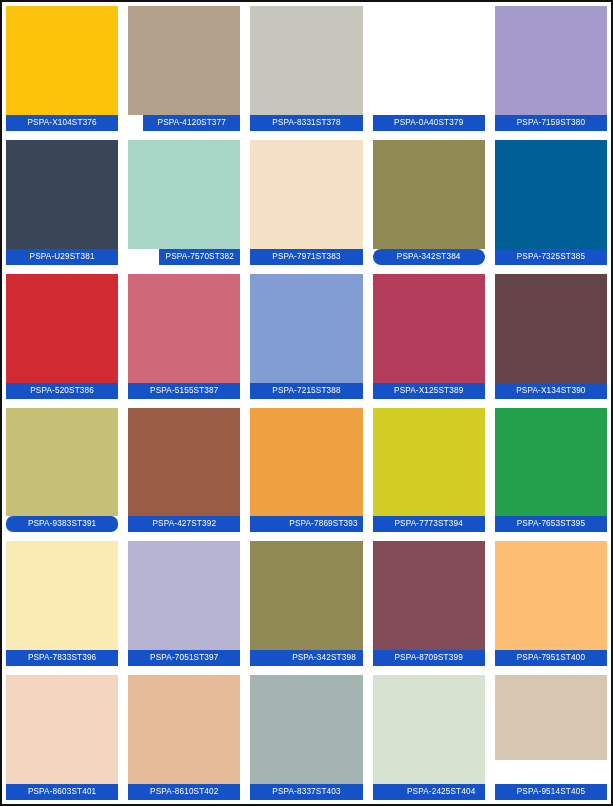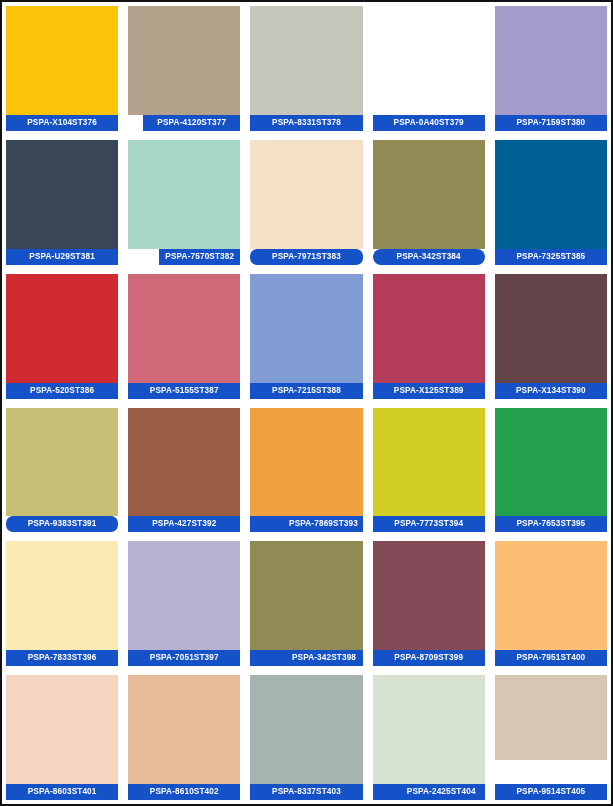--- a/index.html
+++ b/index.html
@@ -53,21 +53,21 @@
     letter-spacing: 0.15px;
     text-align: center;
     white-space: nowrap;
     overflow: hidden;
     font-family: "Liberation Sans", sans-serif;
   }
 </style>
 </head>
 <body>
 
-<div id="page" style="background: #a21caf; border-color: rgb(17, 17, 17); font-weight: bold;">
+<div id="page" style="background: #a21caf; border-color: rgb(17, 17, 17);">
   <div id="swatch-grid" style="grid-template-columns: repeat(5, 1fr); grid-template-rows: repeat(6, 1fr);">
       <div class="swatch-card">
         <div class="swatch-color" style="background: rgb(252, 195, 11);"></div>
         <div class="swatch-label" style="background: rgb(21, 82, 200); color: rgb(255, 255, 255);">PSPA-X104ST376</div>
       </div>
       <div class="swatch-card">
         <div class="swatch-color" style="background: rgb(180, 161, 140);"></div>
         <div class="swatch-label" style="background: rgb(21, 82, 200); color: rgb(255, 255, 255); margin-left: 15px;">PSPA-4120ST377</div>
       </div>
       <div class="swatch-card">
@@ -85,21 +85,21 @@
       <div class="swatch-card">
         <div class="swatch-color" style="background: rgb(57, 70, 87);"></div>
         <div class="swatch-label" style="background: rgb(21, 82, 200); color: rgb(255, 255, 255);">PSPA-U29ST381</div>
       </div>
       <div class="swatch-card">
         <div class="swatch-color" style="background: rgb(168, 215, 200);"></div>
         <div class="swatch-label" style="background: rgb(21, 82, 200); color: rgb(255, 255, 255); margin-left: 31px;">PSPA-7570ST382</div>
       </div>
       <div class="swatch-card">
         <div class="swatch-color" style="background: rgb(244, 224, 197);"></div>
-        <div class="swatch-label" style="background: rgb(21, 82, 200); color: rgb(255, 255, 255); border-radius: 7px;">PSPA-7971ST383</div>
+        <div class="swatch-label" style="background: rgb(21, 82, 200); color: rgb(255, 255, 255);">PSPA-7971ST383</div>
       </div>
       <div class="swatch-card">
         <div class="swatch-color" style="background: rgb(145, 138, 85);"></div>
         <div class="swatch-label" style="background: rgb(21, 82, 200); color: rgb(255, 255, 255); border-radius: 8px;">PSPA-342ST384</div>
       </div>
       <div class="swatch-card">
         <div class="swatch-color" style="background: rgb(0, 95, 148);"></div>
         <div class="swatch-label" style="background: rgb(21, 82, 200); color: rgb(255, 255, 255);">PSPA-7325ST385</div>
       </div>
       <div class="swatch-card">

